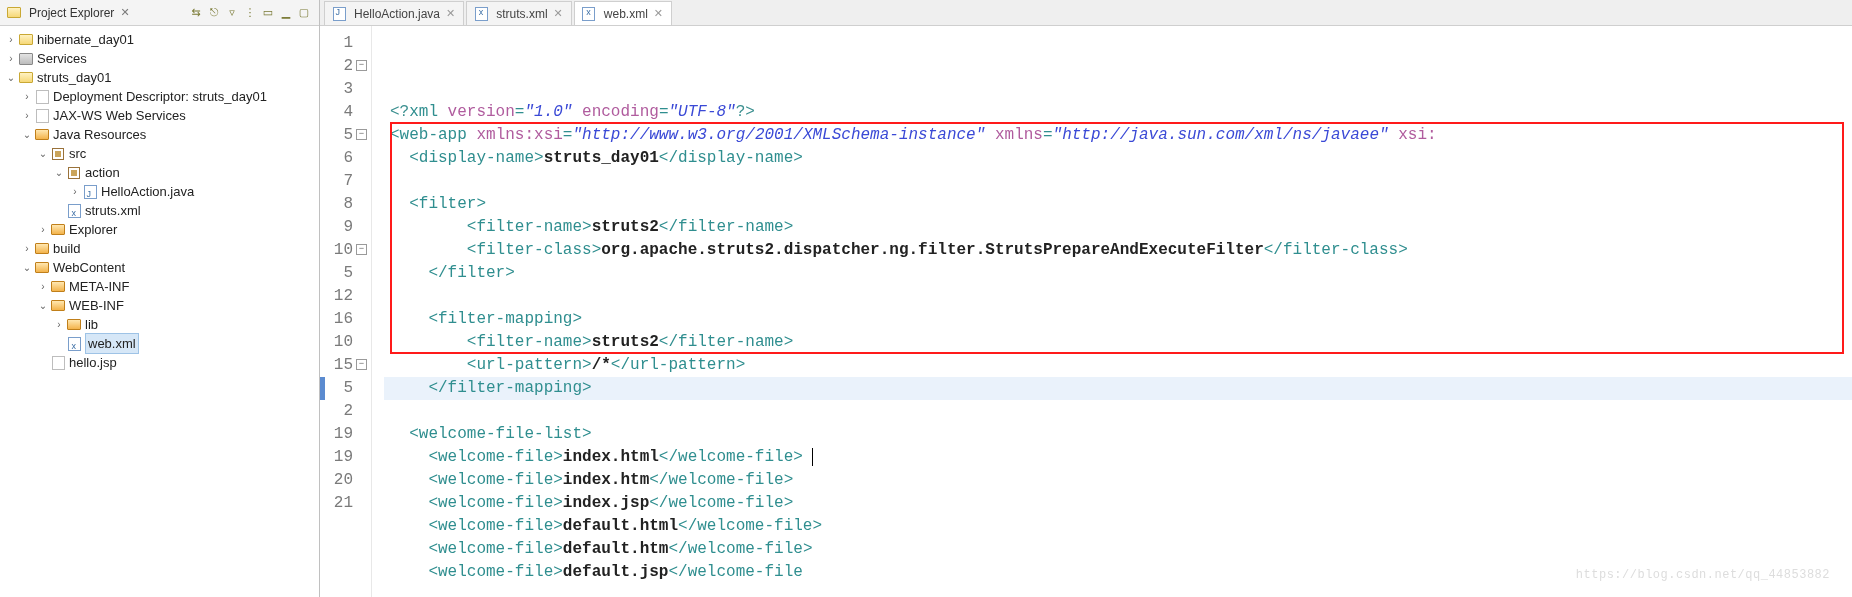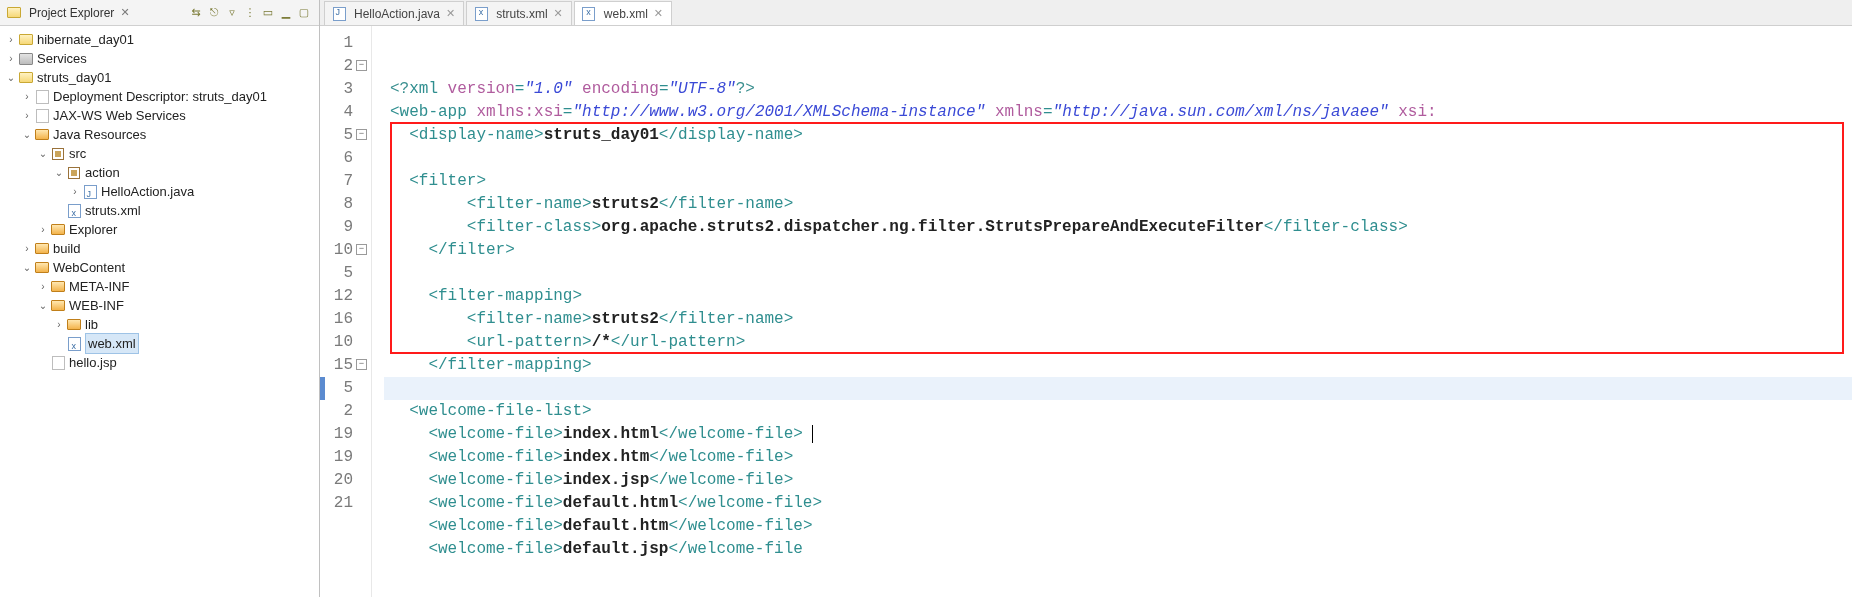--- a/index.html
+++ b/index.html
@@ -253,18 +253,19 @@
           <div class="gln">15<span class="fold">−</span></div>
           <div class="gln">5</div>
           <div class="gln">2</div>
           <div class="gln">19</div>
           <div class="gln">19</div>
           <div class="gln">20</div>
           <div class="gln">21</div>
         </div>
       <div class="ruler"></div>
       <div class="code" id="code">
+        <div class="watermark">https://blog.csdn.net/qq_44853882</div>
       <div class="cl" style="position: relative; z-index: 2;"><span class="pi">&lt;?</span><span class="tag">xml </span><span class="attr">version</span><span class="tag">=</span><span class="str">"1.0"</span><span class="tag"> </span><span class="attr">encoding</span><span class="tag">=</span><span class="str">"UTF-8"</span><span class="pi">?&gt;</span></div><div class="cl" style="position: relative; z-index: 2;"><span class="tag">&lt;web-app </span><span class="attr">xmlns:xsi</span><span class="tag">=</span><span class="str">"http://www.w3.org/2001/XMLSchema-instance"</span><span class="tag"> </span><span class="attr">xmlns</span><span class="tag">=</span><span class="str">"http://java.sun.com/xml/ns/javaee"</span><span class="tag"> </span><span class="attr">xsi:</span></div><div class="cl" style="position: relative; z-index: 2;"><span class="txt">  </span><span class="tag">&lt;display-name&gt;</span><span class="blk">struts_day01</span><span class="tag">&lt;/display-name&gt;</span></div><div class="cl" style="position: relative; z-index: 2;"><span class="txt">  </span></div><div class="cl" style="position: relative; z-index: 2;"><span class="txt">  </span><span class="tag">&lt;filter&gt;</span></div><div class="cl" style="position: relative; z-index: 2;"><span class="txt">        </span><span class="tag">&lt;filter-name&gt;</span><span class="blk">struts2</span><span class="tag">&lt;/filter-name&gt;</span></div><div class="cl" style="position: relative; z-index: 2;"><span class="txt">        </span><span class="tag">&lt;filter-class&gt;</span><span class="blk">org.apache.struts2.dispatcher.ng.filter.StrutsPrepareAndExecuteFilter</span><span class="tag">&lt;/filter-class&gt;</span></div><div class="cl" style="position: relative; z-index: 2;"><span class="txt">    </span><span class="tag">&lt;/filter&gt;</span></div><div class="cl" style="position: relative; z-index: 2;"><span class="txt">  </span></div><div class="cl" style="position: relative; z-index: 2;"><span class="txt">    </span><span class="tag">&lt;filter-mapping&gt;</span></div><div class="cl" style="position: relative; z-index: 2;"><span class="txt">        </span><span class="tag">&lt;filter-name&gt;</span><span class="blk">struts2</span><span class="tag">&lt;/filter-name&gt;</span></div><div class="cl" style="position: relative; z-index: 2;"><span class="txt">        </span><span class="tag">&lt;url-pattern&gt;</span><span class="blk">/*</span><span class="tag">&lt;/url-pattern&gt;</span></div><div class="cl" style="position: relative; z-index: 2;"><span class="txt">    </span><span class="tag">&lt;/filter-mapping&gt;</span></div><div class="cl" style="position: relative; z-index: 2;"><span class="txt">  </span></div><div class="cl" style="position: relative; z-index: 2;"><span class="txt">  </span><span class="tag">&lt;welcome-file-list&gt;</span></div><div class="hl-line" style="top: 351px;"></div><div class="cl" style="position: relative; z-index: 2;"><span class="txt">    </span><span class="tag">&lt;welcome-file&gt;</span><span class="blk">index.html</span><span class="tag">&lt;/welcome-file&gt;</span><span class="caret">&nbsp;</span></div><div class="cl" style="position: relative; z-index: 2;"><span class="txt">    </span><span class="tag">&lt;welcome-file&gt;</span><span class="blk">index.htm</span><span class="tag">&lt;/welcome-file&gt;</span></div><div class="cl" style="position: relative; z-index: 2;"><span class="txt">    </span><span class="tag">&lt;welcome-file&gt;</span><span class="blk">index.jsp</span><span class="tag">&lt;/welcome-file&gt;</span></div><div class="cl" style="position: relative; z-index: 2;"><span class="txt">    </span><span class="tag">&lt;welcome-file&gt;</span><span class="blk">default.html</span><span class="tag">&lt;/welcome-file&gt;</span></div><div class="cl" style="position: relative; z-index: 2;"><span class="txt">    </span><span class="tag">&lt;welcome-file&gt;</span><span class="blk">default.htm</span><span class="tag">&lt;/welcome-file&gt;</span></div><div class="cl" style="position: relative; z-index: 2;"><span class="txt">    </span><span class="tag">&lt;welcome-file&gt;</span><span class="blk">default.jsp</span><span class="tag">&lt;/welcome-file</span></div><div class="redbox" style="top: 96px; left: 6px; right: 8px; height: 232px;"></div></div>
     <div class="mk-cur" style="position: absolute; left: 0px; top: 351px;"></div>
       </div>
   </div>
 
 </div>
 
 </body></html>

